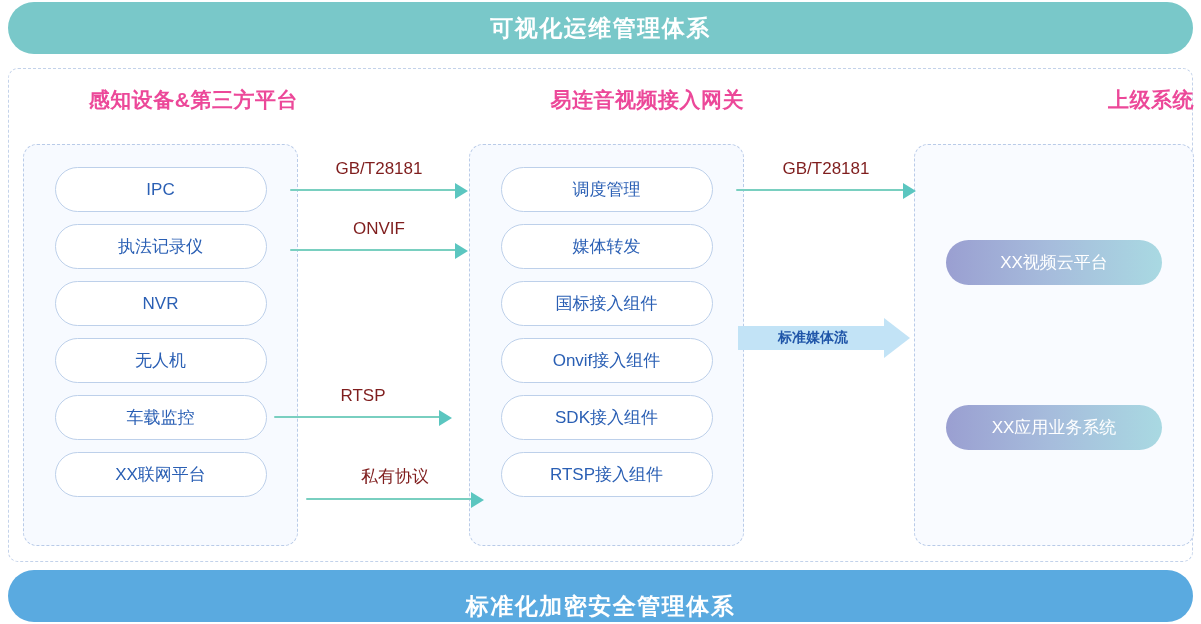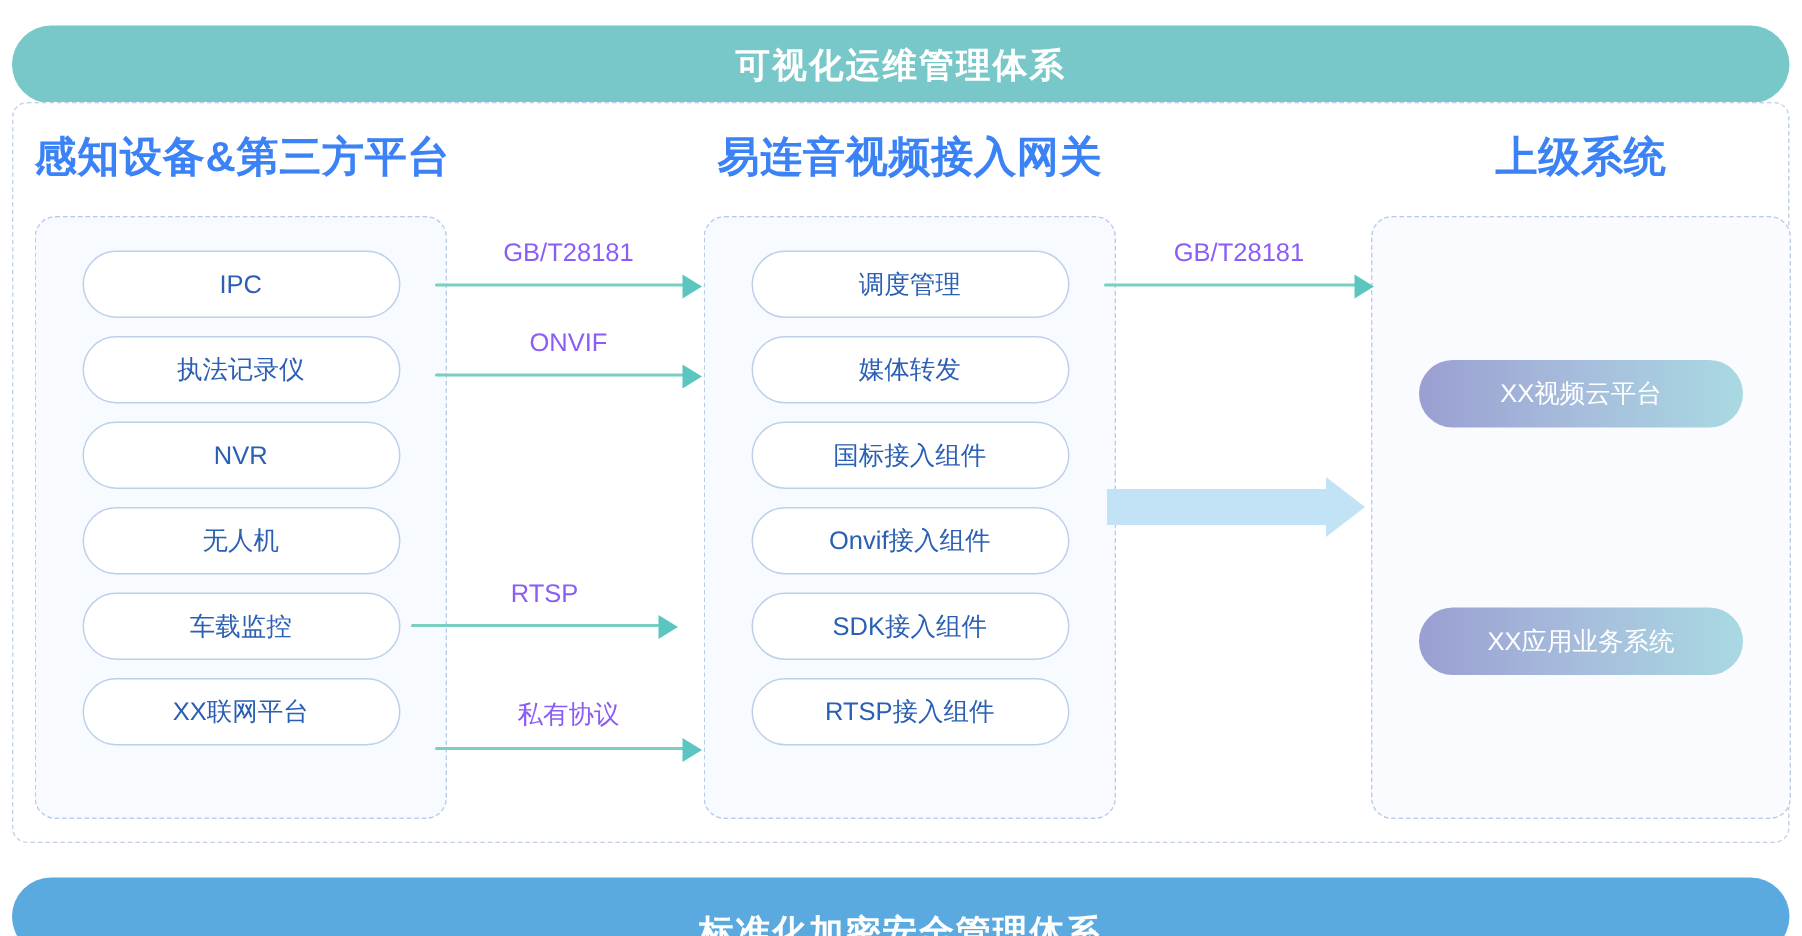--- a/index.html
+++ b/index.html
@@ -26,21 +26,20 @@
     width: 1185px;
     height: 52px;
     border-radius: 26px;
     display: flex;
     align-items: center;
     justify-content: center;
     color: #ffffff;
     font-size: 23px;
     font-weight: bold;
     letter-spacing: 1.5px;
-    margin-top: 15px;
   }
   .banner-top    { top: 2px;   background: #79c8c9; }
   .banner-bottom { top: 570px; background: #5aaae0; align-items: flex-end; }
 
   
   .outer-frame {
     position: absolute;
     left: 8px;
     top: 68px;
     width: 1185px;
@@ -53,24 +52,24 @@
   
   .column { position: absolute; top: 0; }
   .col-left   { left: 14px;  width: 275px; }
   .col-mid    { left: 460px; width: 275px; }
   .col-right  { left: 905px; width: 280px; }
 
   .col-title {
     position: absolute;
     top: 17px;
     width: 100%;
-    text-align: center;
-    font-size: 28px;
+    text-align: right;
+    font-size: 21px;
     font-weight: bold;
-    color: #3b82f6;
+    color: #ec4899;
     letter-spacing: 0.5px;
     white-space: nowrap;
   }
 
   
   .panel {
     position: absolute;
     top: 75px;
     width: 100%;
     height: 402px;
@@ -139,21 +138,21 @@
     border-top: 8px solid transparent;
     border-bottom: 8px solid transparent;
     border-left: 13px solid #5bc6c0;
   }
   .thin-arrow .lbl {
     position: absolute;
     bottom: 24px;
     width: 100%;
     text-align: center;
     font-size: 17px;
-    color: #8b5cf6;
+    color: #7f1d1d;
     white-space: nowrap;
   }
 
   
   .block-arrow {
     position: absolute;
     height: 40px;
     display: flex;
     align-items: center;
   }
@@ -266,36 +265,37 @@
       <div class="line" style="width:166px;"></div>
       <div class="head" style="left:165px;"></div>
     </div>
 
     <div class="thin-arrow" style="left:265px; top:335px; width:178px;">
       <div class="lbl">RTSP</div>
       <div class="line" style="width:166px;"></div>
       <div class="head" style="left:165px;"></div>
     </div>
 
-    <div class="thin-arrow" style="left:281px; top:417px; width:178px;text-decoration:underline;">
+    <div class="thin-arrow" style="left:297px; top:417px; width:178px;text-decoration:underline;">
       <div class="lbl">私有协议</div>
       <div class="line" style="width:166px;"></div>
       <div class="head" style="left:165px;"></div>
     </div>
 
     <div class="thin-arrow" style="left:727px; top:108px; width:180px;">
       <div class="lbl">GB/T28181</div>
       <div class="line" style="width:168px;"></div>
       <div class="head" style="left:167px;"></div>
     </div>
 
 
     <div class="block-arrow" style="left:729px; top:249px; width:172px;">
       <div class="shaft" style="width:146px;"></div>
       <div class="tip" style="left:146px;"></div>
+      <div class="btxt">标准媒体流</div>
     </div>
 
   </div>
 
   <div class="banner banner-bottom">
     <span>标准化加密安全管理体系</span>
   </div>
 
 </div>
 

